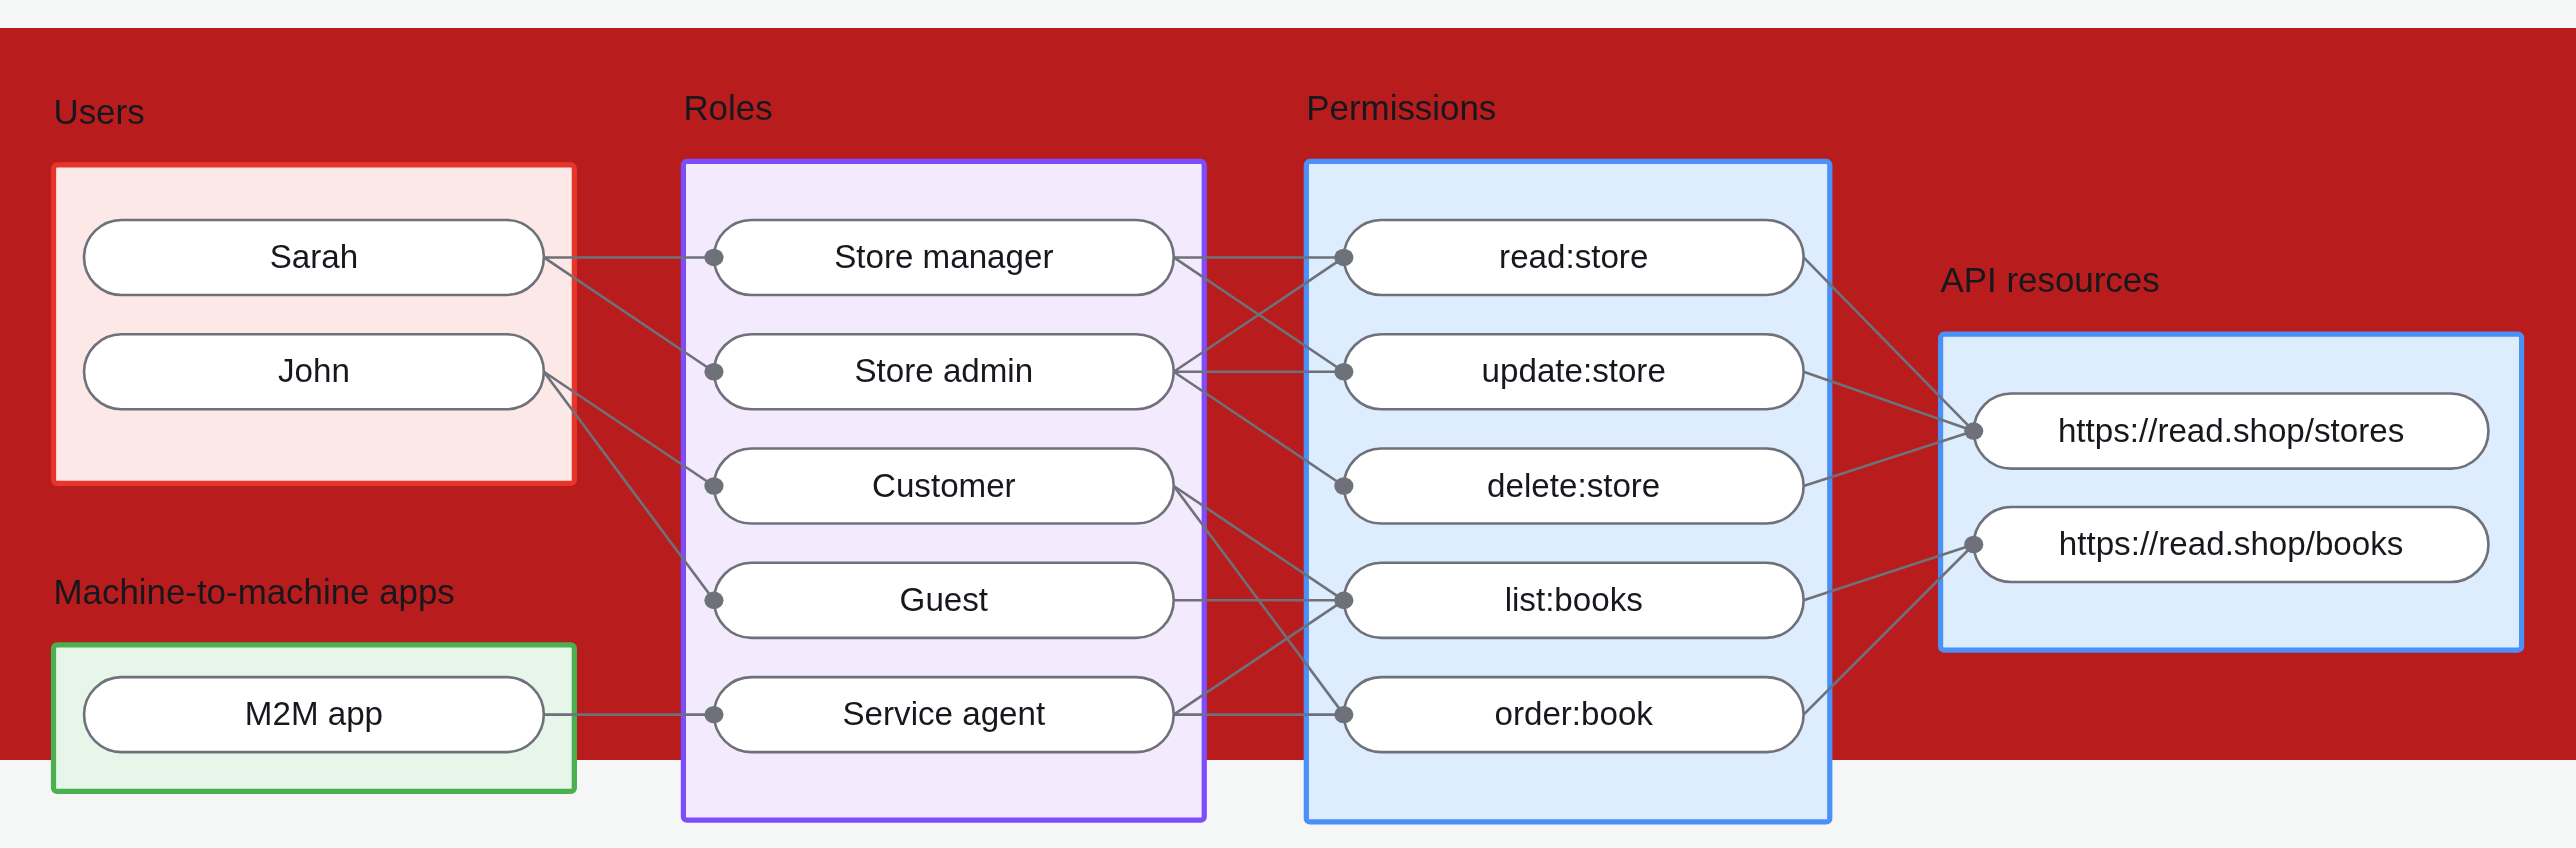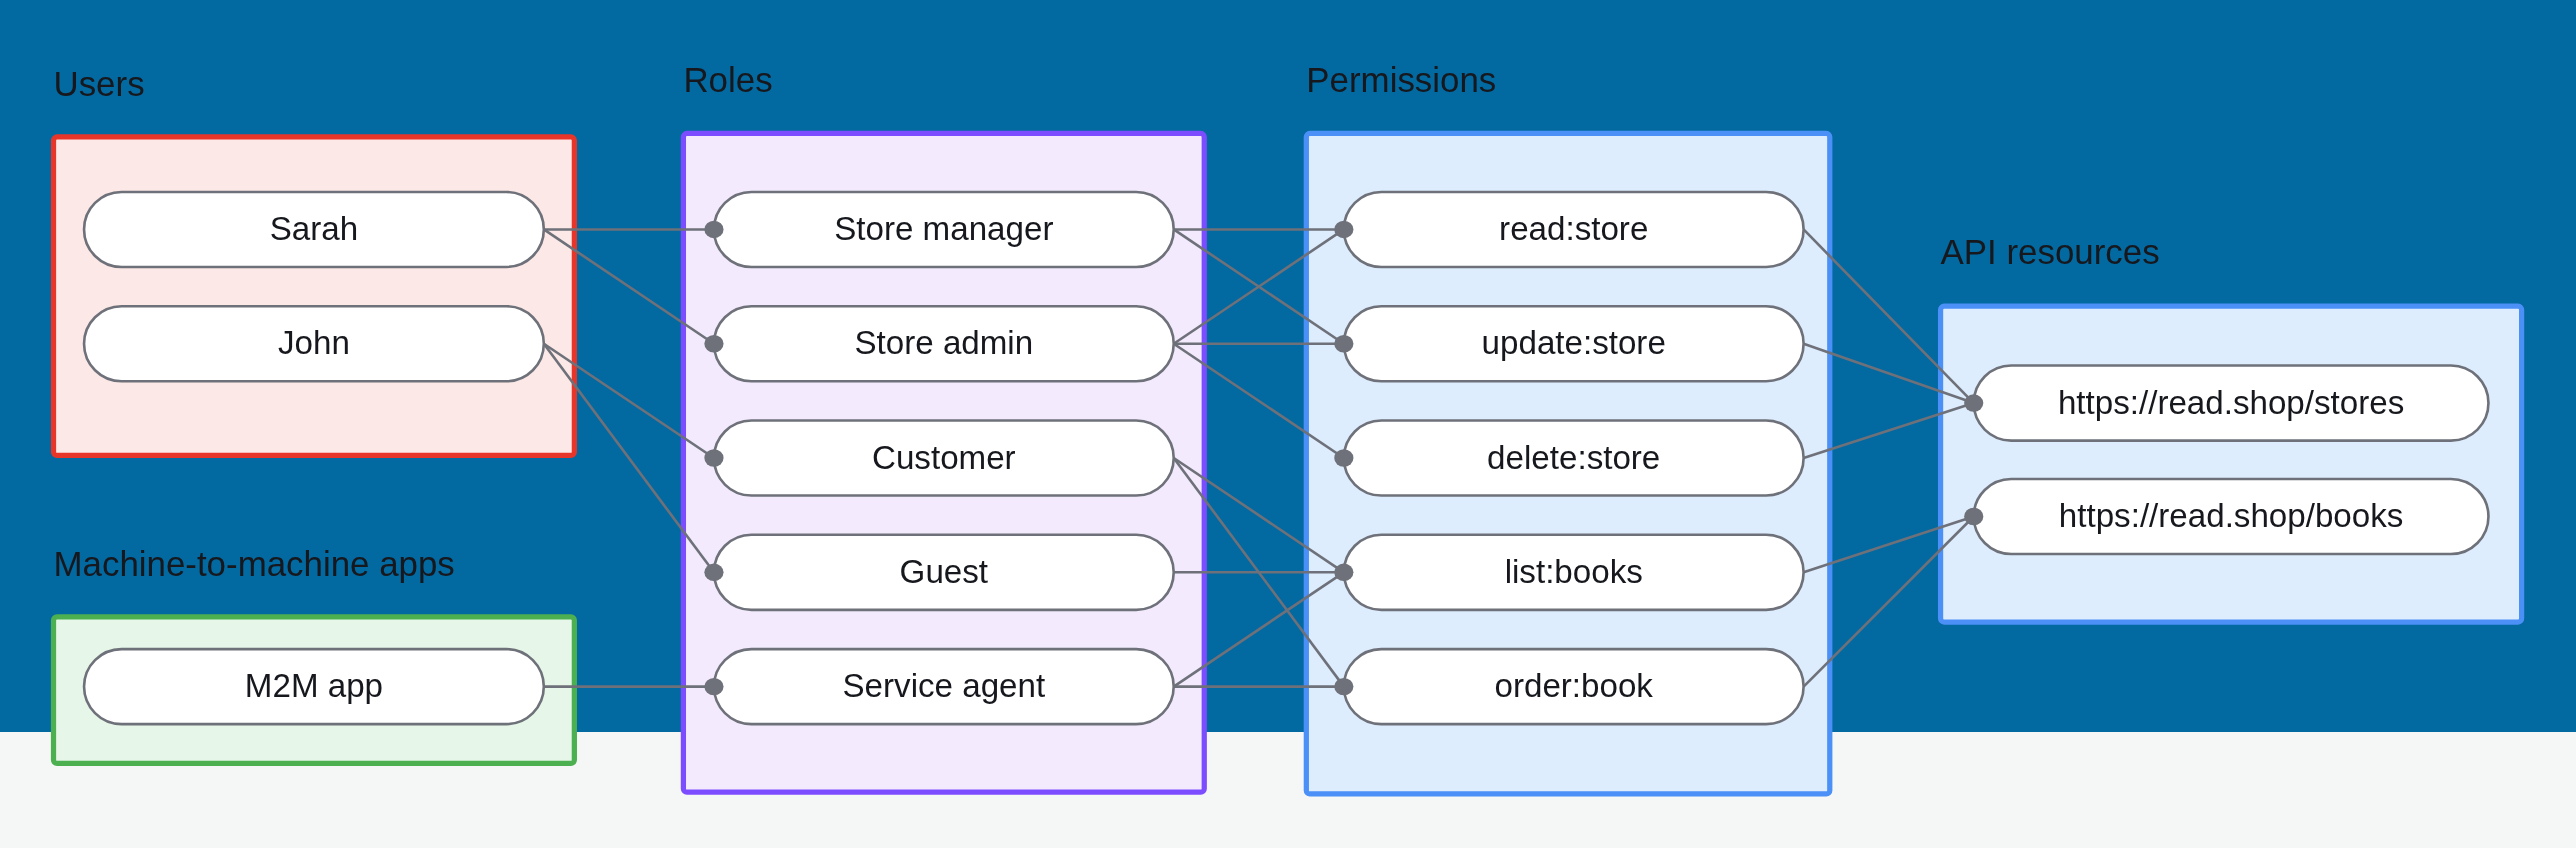--- a/index.html
+++ b/index.html
@@ -13,21 +13,22 @@
     height: 848px;
     position: relative;
     overflow: hidden;
     font-family: "Liberation Sans", "DejaVu Sans", sans-serif;
   }
   #diagram-root {
     position: absolute;
     inset: 0;
     width: 2576px;
     height: 732px;
-    background: #0369a1;
+    background: #b91c1c;
+    margin-top: 28px;
   }
   svg.canvas {
     position: absolute;
     top: 0;
     left: 0;
     width: 2576px;
     height: 848px;
     display: block;
   }
   .group-label {

